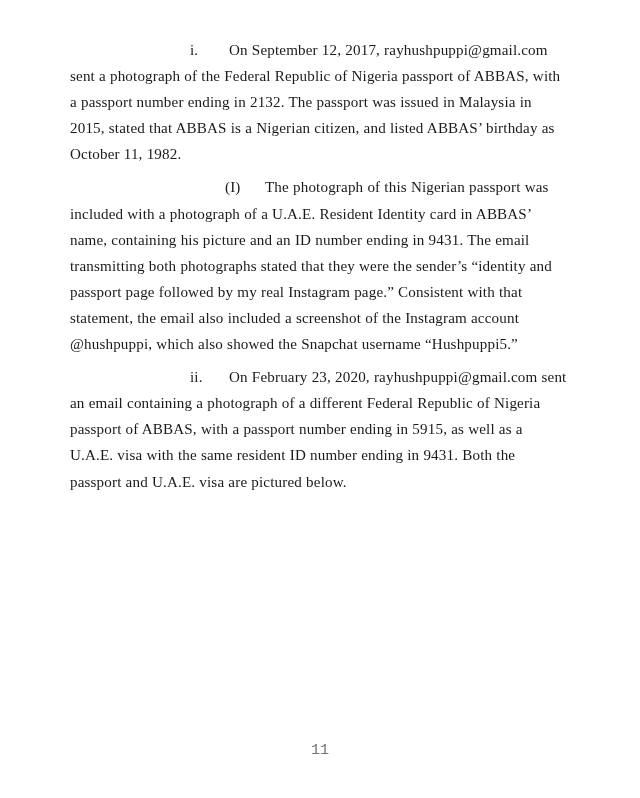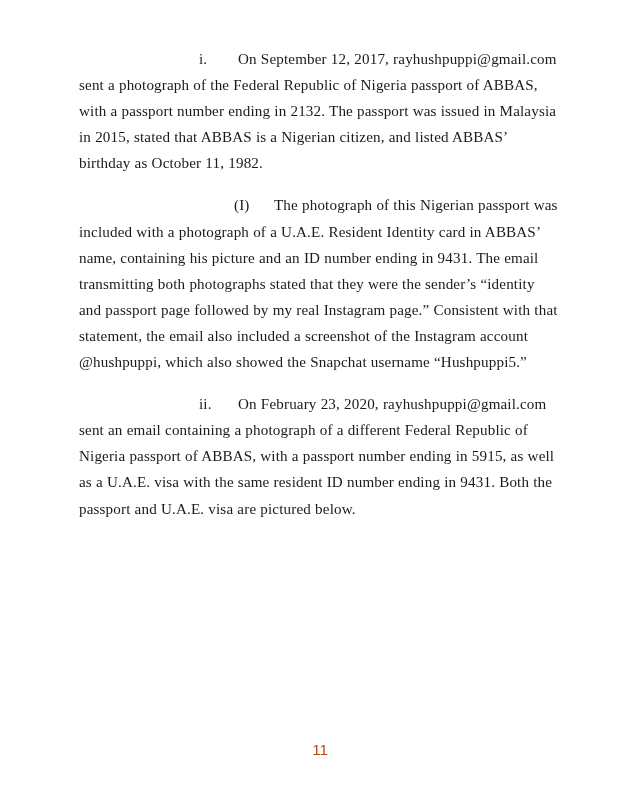--- a/index.html
+++ b/index.html
@@ -29,21 +29,21 @@
     top: 30px;
     width: 513px;
   }
 
   .para {
     font-size: 15.1px;
     line-height: 26.1px;
     text-align: left;
     letter-spacing: 0.01em;
     word-spacing: 0.012em;
-    margin: 16px;
+    margin: 7px;
     text-indent: 0;
     hyphens: none;
   }
 
   
   .marker {
     display: inline-block;
     margin-left: 120px;
     width: 39px;
   }
@@ -53,22 +53,22 @@
   }
 
   #page-number {
     position: absolute;
     left: 0;
     right: 0;
     top: 741px;
     text-align: center;
     font-size: 15.1px;
     line-height: 18px;
-    font-family: Liberation Sans, sans-serif;
-    color: #c2410c;
+    font-family: Liberation Mono, monospace;
+    color: #737373;
   }
 </style>
 </head>
 <body>
 
 <div id="page">
 
   <div id="body-text">
 
     <p class="para"><span class="marker">i.</span><span>On September 12, 2017, rayhushpuppi@gmail.com sent a photograph of the Federal Republic of Nigeria passport of ABBAS, with a passport number ending in 2132.  The passport was issued in Malaysia in 2015, stated that ABBAS is a Nigerian citizen, and listed ABBAS’ birthday as October 11, 1982.</span></p>

